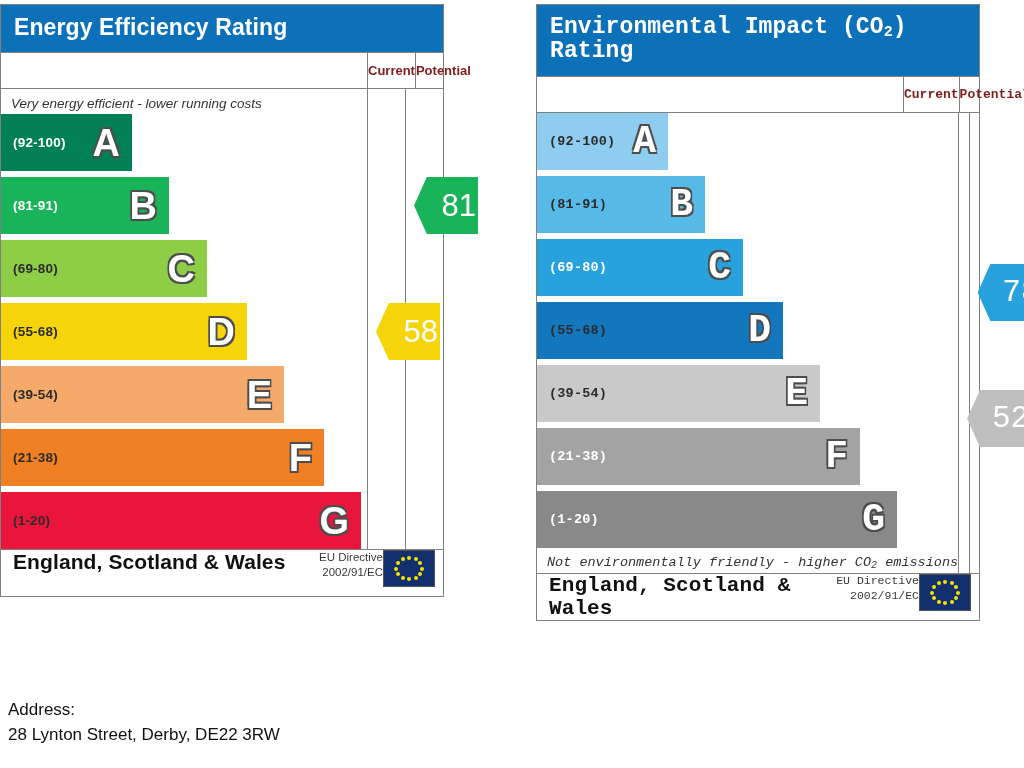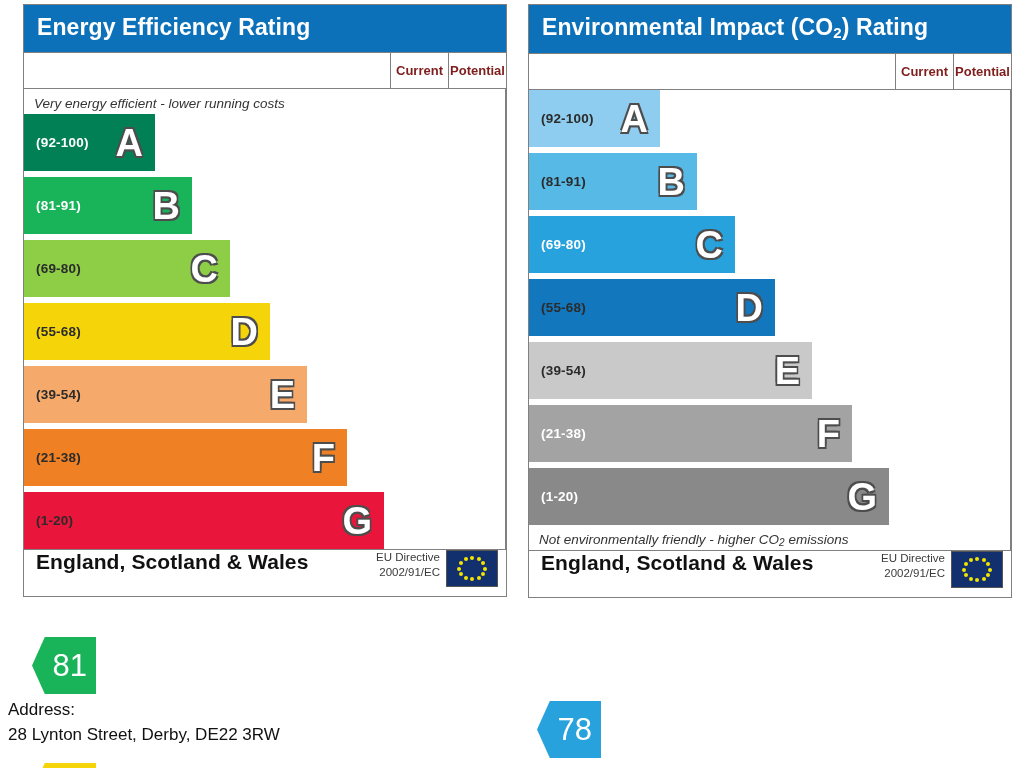--- a/index.html
+++ b/index.html
@@ -9,28 +9,27 @@
     font-family:"Liberation Sans", sans-serif;
     color:#1a1a1a;
     overflow:hidden;
   }
   .page{position:relative;width:1024px;height:768px;}
 
   
   .epc{
     position:absolute;
     top:4px;
-    width:484px;
+    width:444px;
     background:#ffffff;
     border:1px solid #808080;
     box-sizing:border-box;
-    margin-left:23px;
   }
   #epc-energy{left:0px;}
-  #epc-co2{left:505px;}
+  #epc-co2{left:536px;font-family:Liberation Mono, monospace;}
 
   .epc-title{
     background:#0c71b9;
     color:#ffffff;
     font-size:23px;
     font-weight:bold;
     letter-spacing:.1px;
     padding:11px 0 13px 13px;
     line-height:1;
     border-bottom:1px solid #808080;
@@ -47,21 +46,21 @@
   .colhead .spacer{flex:0 0 367px;border-right:1px solid #808080;box-sizing:border-box;}
   .colhead .ch{
     flex:1;
     display:flex;align-items:center;justify-content:center;
     font-size:13px;font-weight:bold;color:#7f1d1d;
     box-sizing:border-box;
   }
   .colhead .ch.cur{border-right:1px solid #808080;}
 
   
-  .body{position:relative;display:flex;flex-direction:column;}
+  .body{position:relative;display:flex;}
   .barcol{
     flex:0 0 367px;
     border-right:1px solid #808080;
     box-sizing:border-box;
     position:relative;
   }
   .markcol{
     flex:1;
     box-sizing:border-box;
     position:relative;
@@ -116,21 +115,21 @@
 
   
   .marker{
     position:absolute;
     height:57px;
     width:64px;
     left:8px;
     display:flex;
     align-items:center;
     justify-content:flex-end;
-    padding-right:9px;
+    padding-right:2px;
     box-sizing:border-box;
     color:#ffffff;
     font-size:31px;
     font-weight:normal;
     clip-path:polygon(0% 50%, 20% 0%, 100% 0%, 100% 100%, 20% 100%);
   }
 
   
   .footer{
     display:flex;
@@ -146,21 +145,20 @@
     font-weight:bold;
     padding-left:12px;
     color:#111111;
     letter-spacing:.1px;
   }
   .footer .directive{
     font-size:11.5px;
     line-height:1.28;
     color:#3a3a3a;
     text-align:right;
-    padding-right:6px;
     white-space:nowrap;
   }
   .euflag{
     width:52px;height:37px;
     margin-right:8px;
     background:#12306e;
     border:1px solid #555;
     position:relative;
     box-sizing:border-box;
     flex:0 0 auto;

